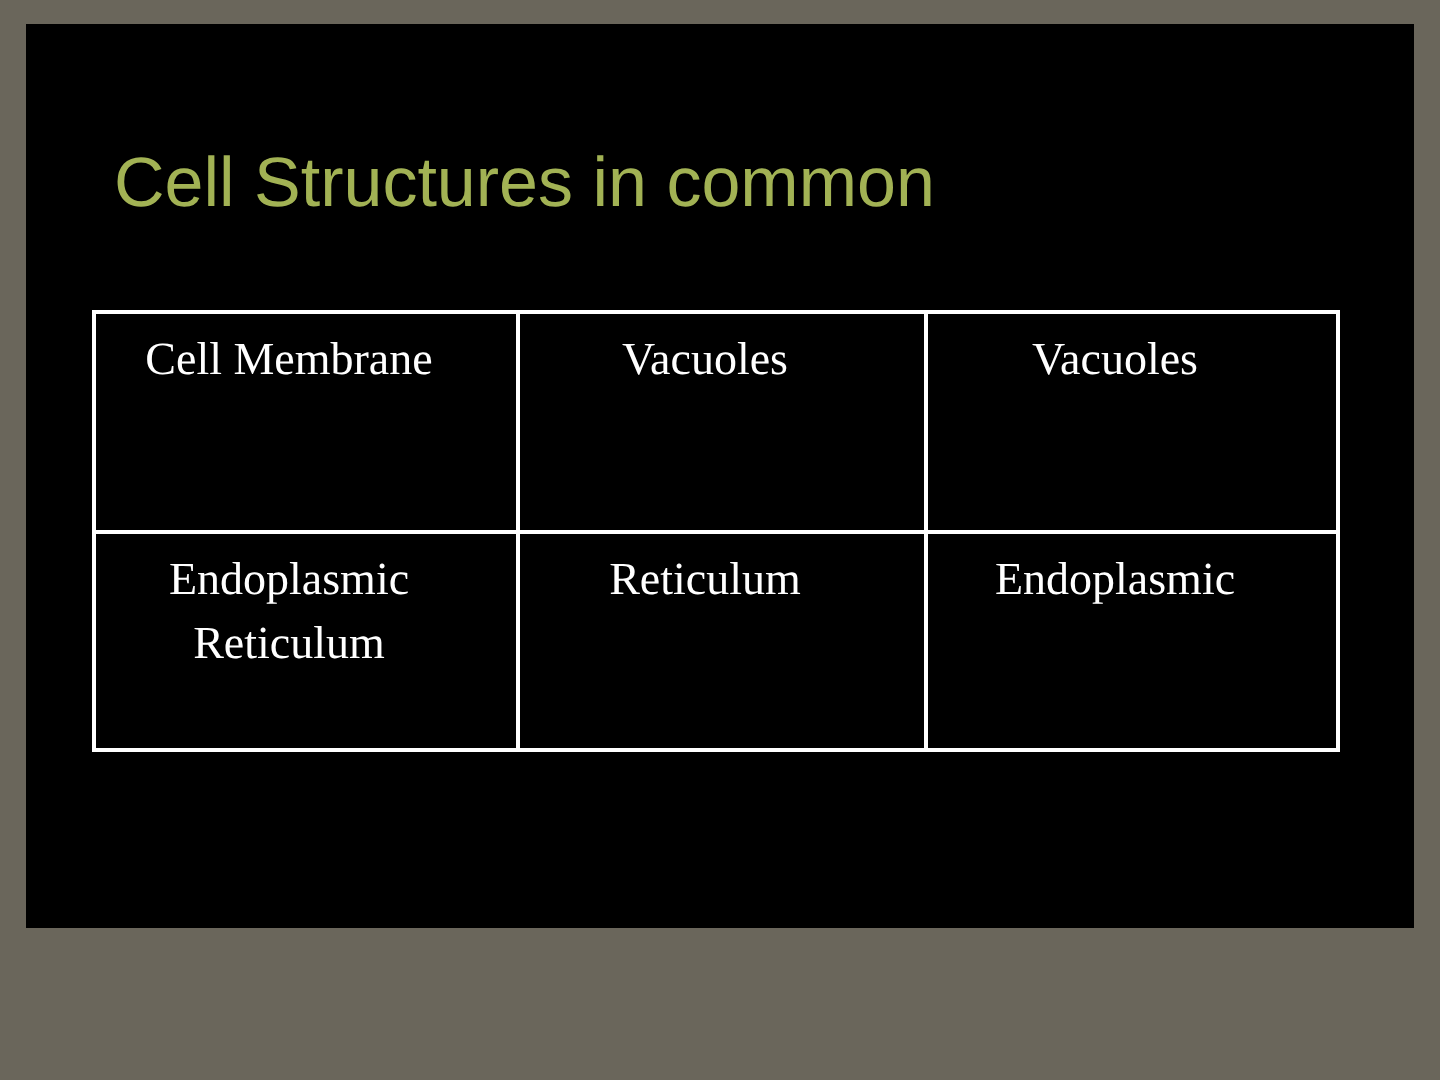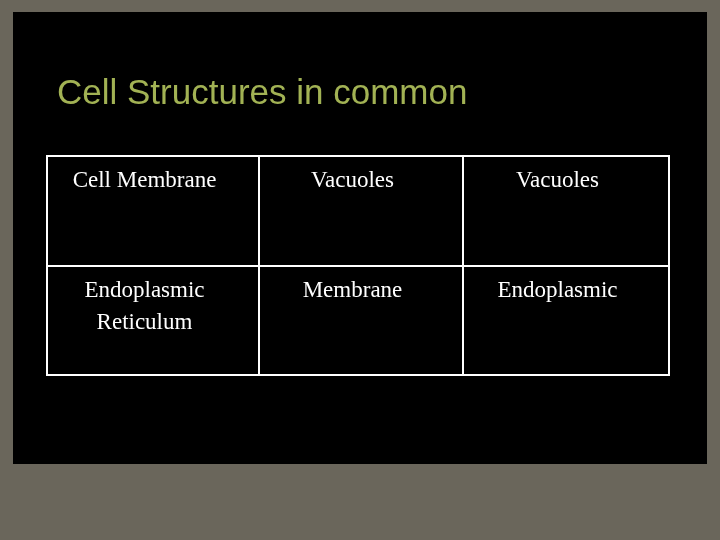--- a/index.html
+++ b/index.html
@@ -83,20 +83,20 @@
           <col class="c3">
       </colgroup>
       <tbody>
         <tr class="row-1">
           <td>Cell Membrane</td>
           <td>Vacuoles</td>
           <td>Vacuoles</td>
         </tr>
         <tr class="row-2">
           <td>Endoplasmic Reticulum</td>
-          <td>Membrane</td>
+          <td>Reticulum</td>
           <td>Endoplasmic</td>
         </tr>
       </tbody>
     </table>
 
   </div>
 </div>
 
 </body></html>

